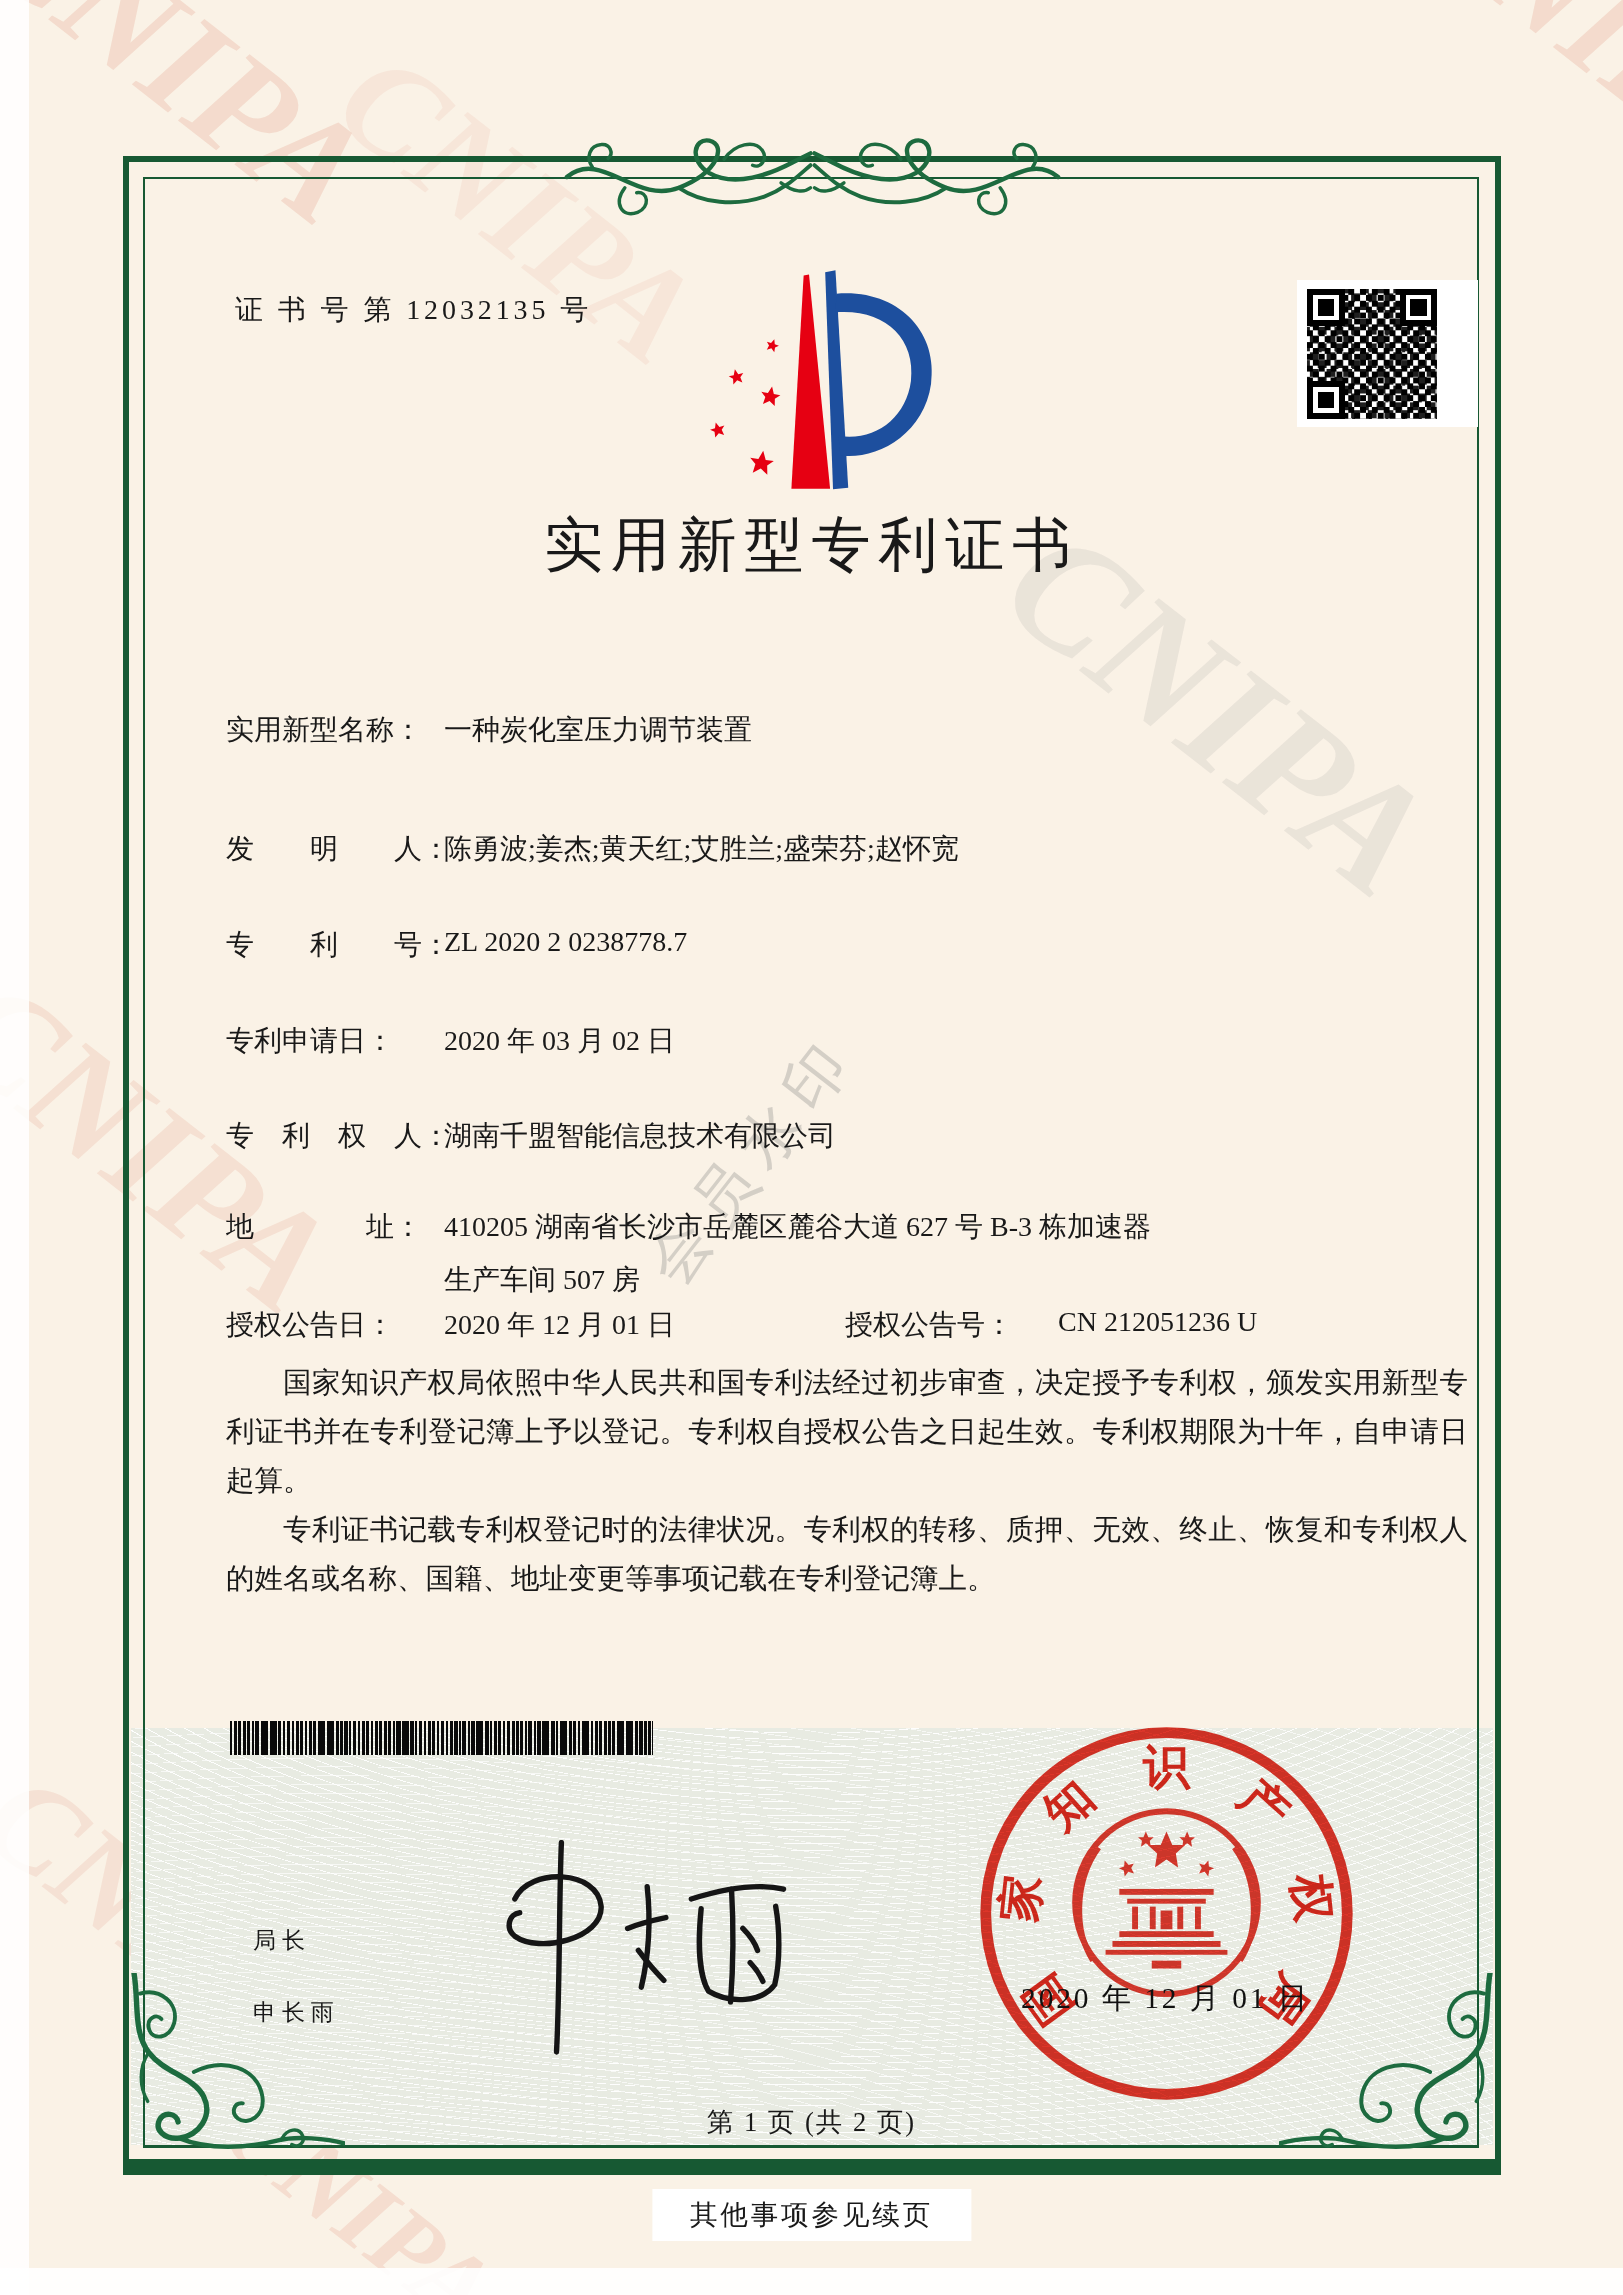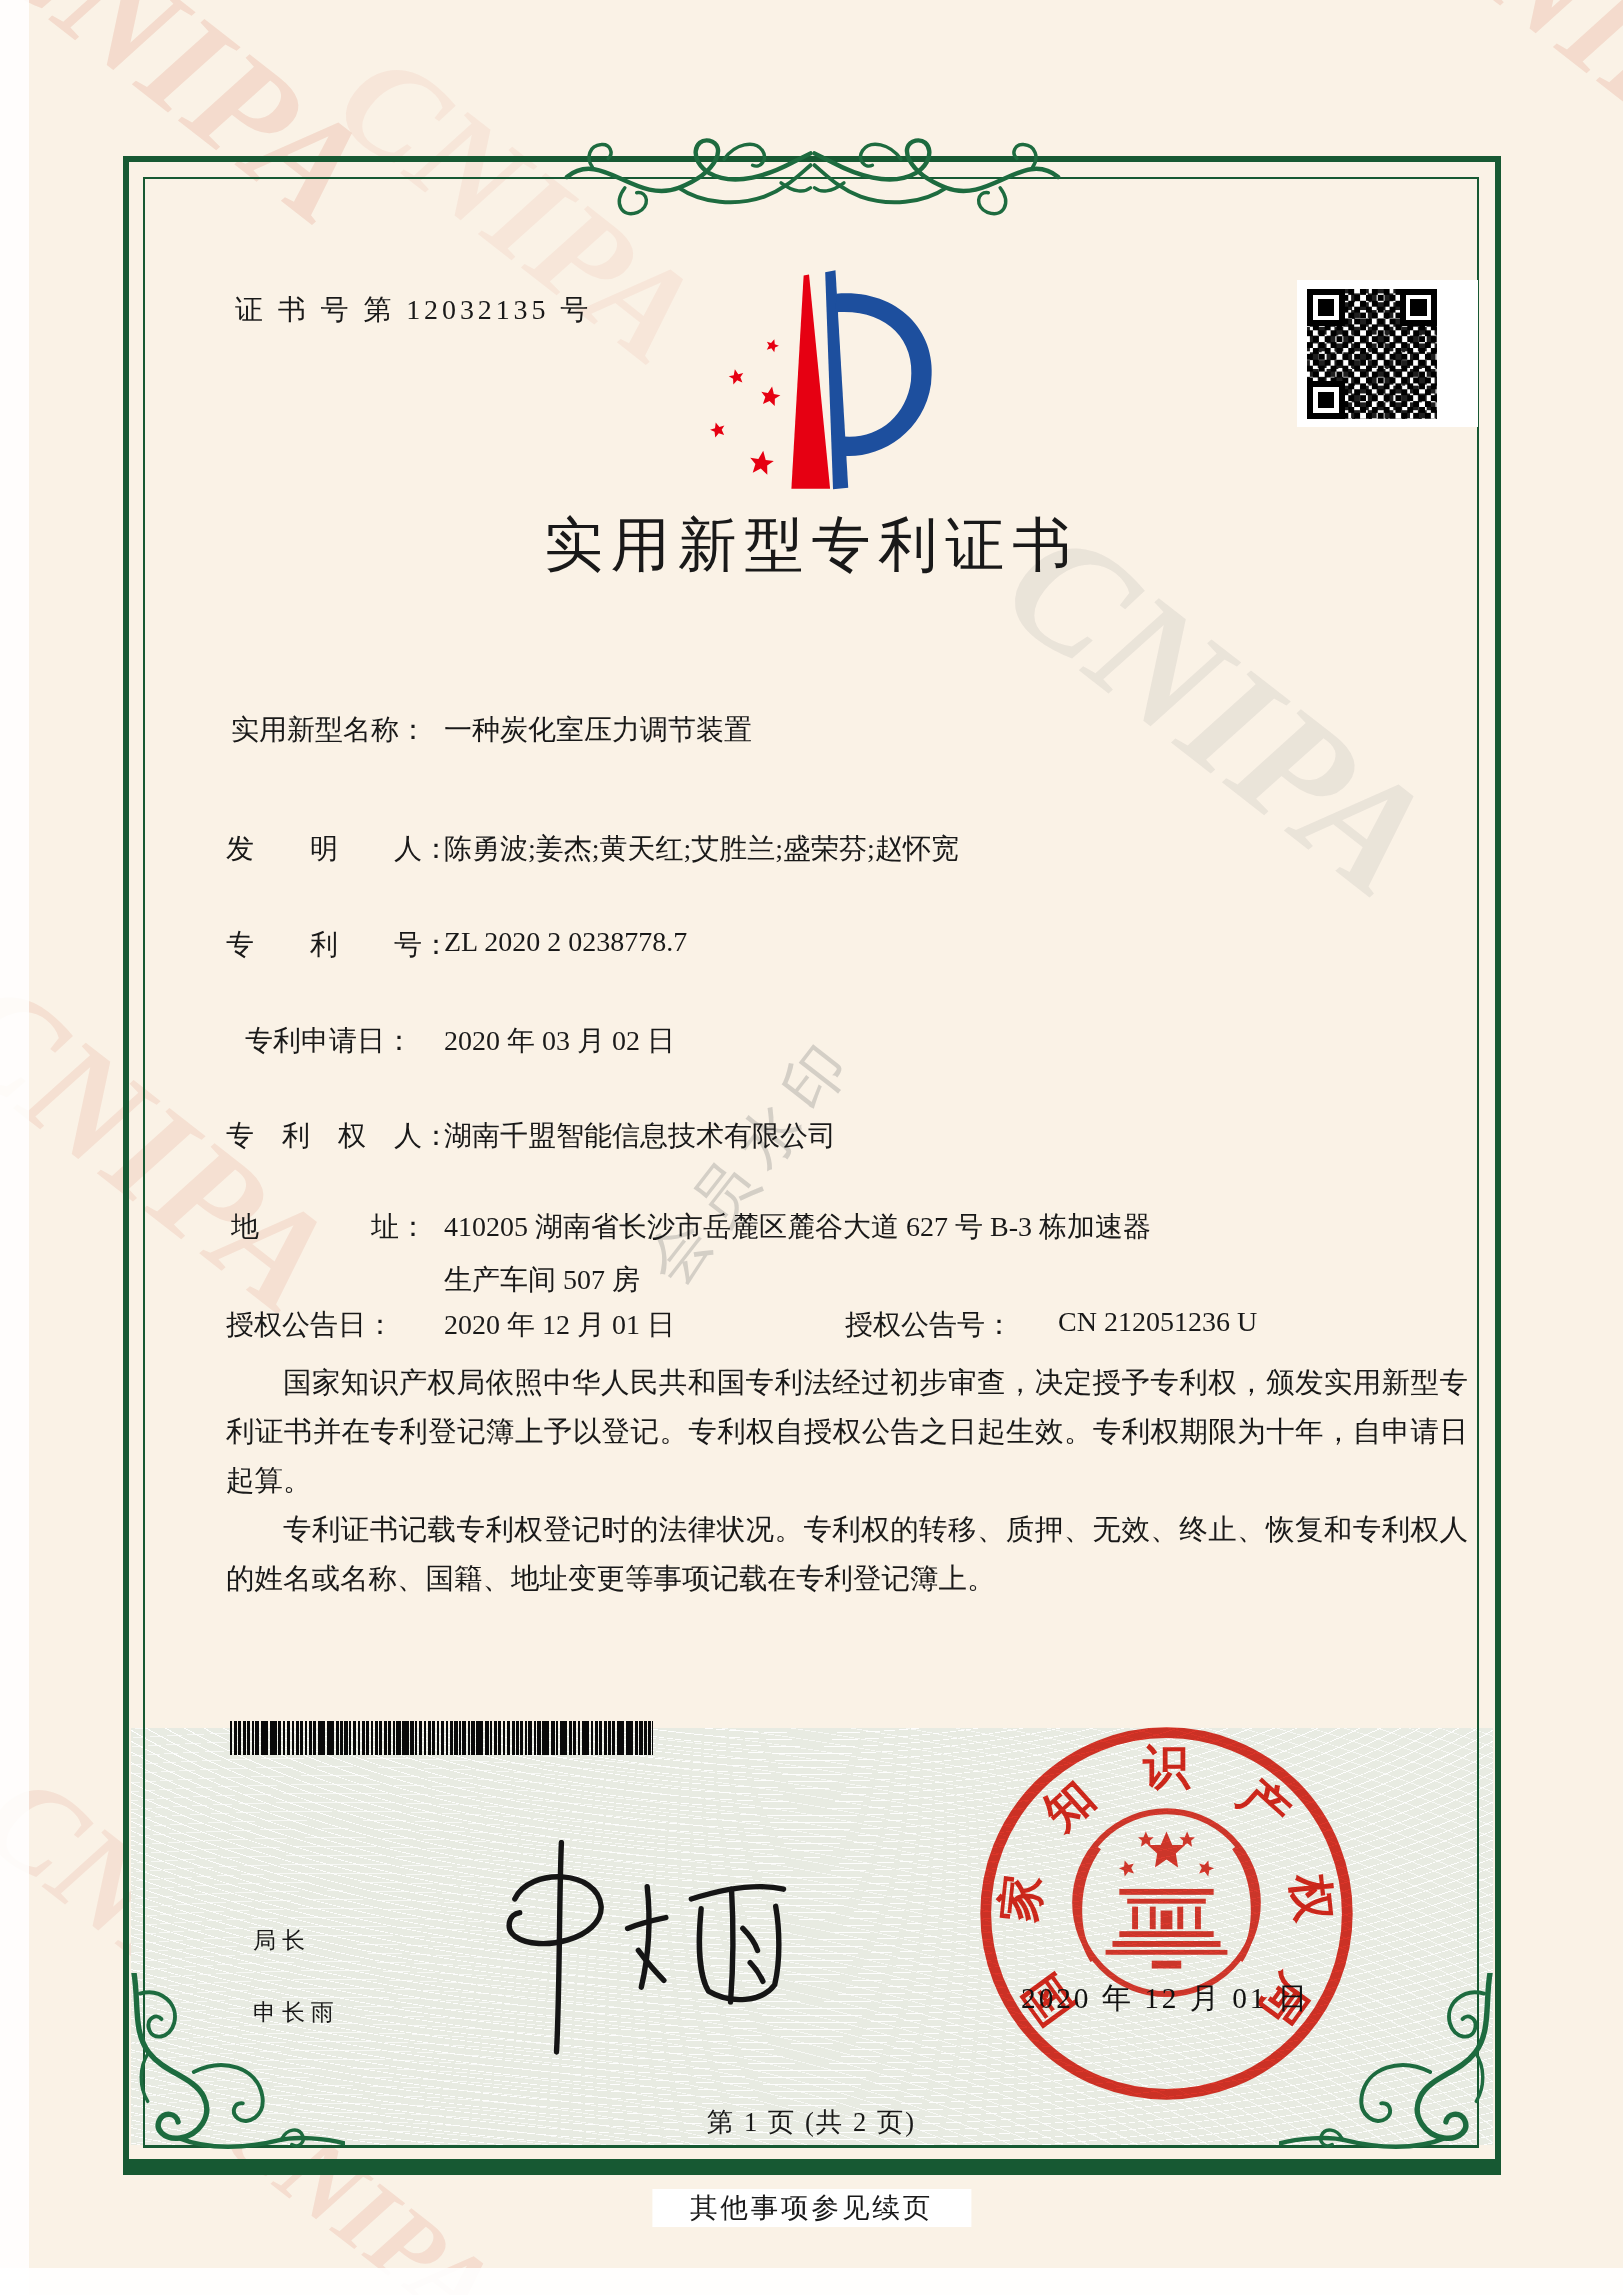--- a/index.html
+++ b/index.html
@@ -50,21 +50,21 @@
         repeating-conic-gradient(#000 0 90deg, rgba(0,0,0,0) 90deg 180deg),
         repeating-conic-gradient(rgba(0,0,0,0.88) 0 90deg, rgba(0,0,0,0) 90deg 180deg);
       background-size:11.8px 11.8px,16.7px 16.7px;background-position:0 0,2.9px 4.4px;}
   .finder{position:absolute;width:25.5px;height:25.5px;border:6.4px solid #000;background:#fff;
       display:flex;align-items:center;justify-content:center;}
   .finder::after{content:"";width:16.7px;height:16.7px;background:#000;}
   .f1{left:0;top:0;} .f2{right:0;top:0;} .f3{left:0;bottom:0;}
 
   
   .row{position:absolute;left:226px;font-size:28px;white-space:nowrap;}
-  .lab{display:inline-block;min-width:206px;text-align:center;}
+  .lab{display:inline-block;min-width:206px;}
   .val{position:absolute;left:218px;white-space:nowrap;}
   .r-name{top:711px;} .r-inv{top:830px;} .r-pno{top:926px;} .r-fil{top:1022px;}
   .r-pat{top:1117px;} .r-adr{top:1208px;} .adr2{left:444px;top:1261px;font-size:28px;}
   .r-grant{top:1306px;}
   .grant2-lab{position:absolute;left:619px;}
   .grant2-val{position:absolute;left:832px;}
 
   
   .body-text{left:226px;top:1358px;width:1242px;font-size:28.5px;line-height:49px;text-align:justify;}
   .body-text p{margin:0;text-indent:2em;}
@@ -86,21 +86,21 @@
   .seal{left:970px;top:1717px;width:393px;height:393px;mix-blend-mode:multiply;}
   .seal-svg{position:absolute;left:0;top:0;}
   .seal-char{position:absolute;left:50%;top:50%;width:59px;height:59px;margin:-29.4px;
       display:flex;align-items:center;justify-content:center;font-size:47px;font-weight:700;
       color:#dd2a1e;transform-origin:50% 50%;}
   .seal-date{left:991px;top:1979px;width:349px;text-align:center;font-size:29.4px;letter-spacing:2.9px;color:#111;}
 
   
   .page-info{left:0;top:2104px;width:1623px;text-align:center;font-size:26.5px;letter-spacing:2px;}
   .foot-note{left:50%;top:2189px;transform:translateX(-50%);background:#ffffff;
-      padding:1px 38px;font-size:27.5px;letter-spacing:2.9px;white-space:nowrap;}
+      padding:8px 38px;font-size:27.5px;letter-spacing:2.9px;white-space:nowrap;}
 
   
   .edge-left{left:0;top:0;width:28.5px;height:2295px;background:rgba(255,255,255,0.85);}
   .edge-bottom{left:0;top:2268px;width:1623px;height:28px;background:rgba(255,255,255,0.9);}
 </style>
 </head>
 <body>
 
 <div class="page">
 

